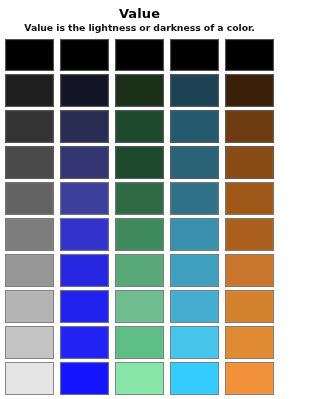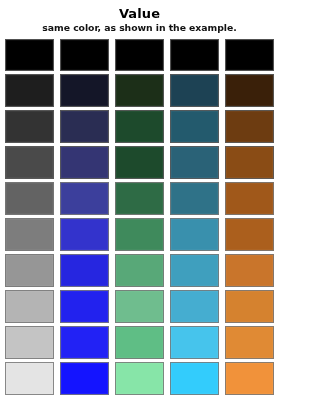--- a/index.html
+++ b/index.html
@@ -73,21 +73,21 @@
   }
 </style>
 </head>
 <body>
 
 <div class="worksheet">
 
   <div class="header">
     <div class="title">Value</div>
     <div class="instructions">
-      <div class="instruction-line">same color, as shown in the example.</div>
+      <div class="instruction-line">Value is the lightness or darkness of a color.</div>
     </div>
   </div>
 
   <div class="grid-wrap">
     <div class="grid" id="color-grid">
         <div class="swatch dark-edge" style="background-color: rgb(0, 0, 0);"></div>
         <div class="swatch dark-edge" style="background-color: rgb(0, 0, 0);"></div>
         <div class="swatch dark-edge" style="background-color: rgb(0, 0, 0);"></div>
         <div class="swatch dark-edge" style="background-color: rgb(0, 0, 0);"></div>
         <div class="swatch dark-edge" style="background-color: rgb(0, 0, 0);"></div>

